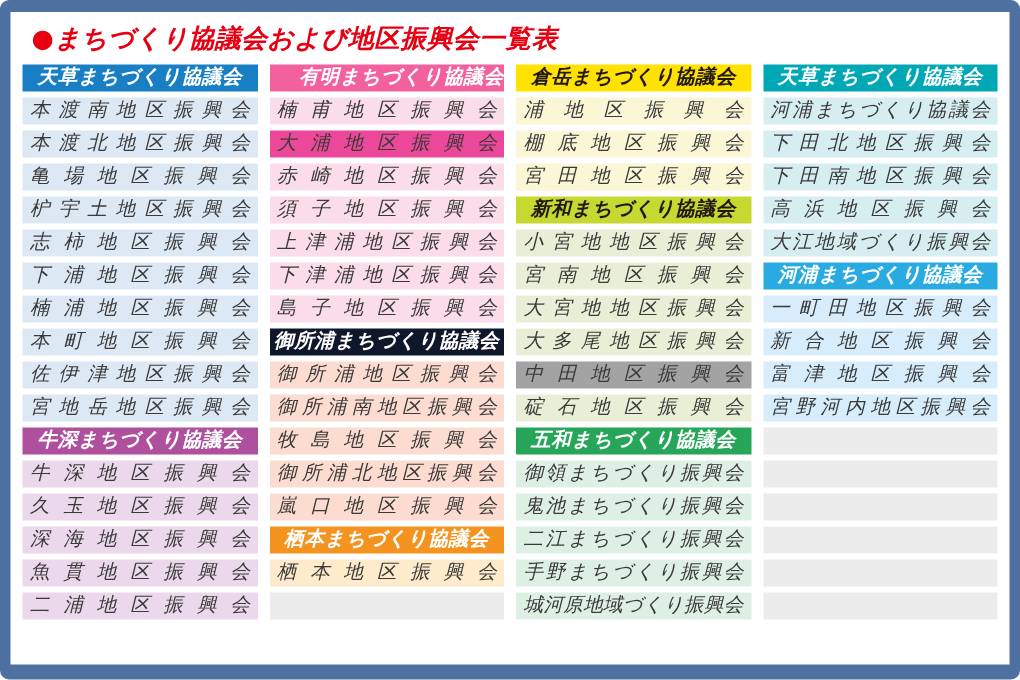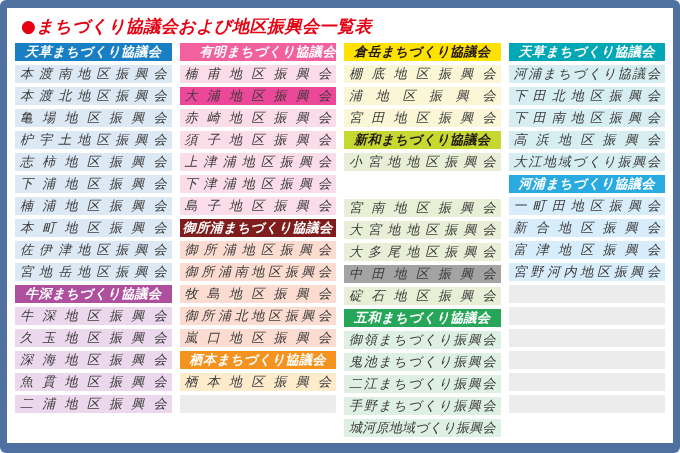--- a/index.html
+++ b/index.html
@@ -59,38 +59,38 @@
         </div>
         <div class="col">
           <div class="cell header" style="background: rgb(242, 96, 158); color: rgb(255, 255, 255); padding-left: 20px;">有明まちづくり協議会</div>
           <div class="cell item" style="background: rgb(251, 220, 233); color: rgb(58, 58, 58);">楠甫地区振興会</div>
           <div class="cell item" style="background: #ec4899; color: rgb(58, 58, 58);">大浦地区振興会</div>
           <div class="cell item" style="background: rgb(251, 220, 233); color: rgb(58, 58, 58);">赤崎地区振興会</div>
           <div class="cell item" style="background: rgb(251, 220, 233); color: rgb(58, 58, 58);">須子地区振興会</div>
           <div class="cell item" style="background: rgb(251, 220, 233); color: rgb(58, 58, 58);">上津浦地区振興会</div>
           <div class="cell item" style="background: rgb(251, 220, 233); color: rgb(58, 58, 58);">下津浦地区振興会</div>
           <div class="cell item" style="background: rgb(251, 220, 233); color: rgb(58, 58, 58);">島子地区振興会</div>
-          <div class="cell header" style="background: #7f1d1d; color: rgb(255, 255, 255);">御所浦まちづくり協議会</div>
+          <div class="cell header" style="background: #0f172a; color: rgb(255, 255, 255);">御所浦まちづくり協議会</div>
           <div class="cell item" style="background: rgb(252, 220, 208); color: rgb(58, 58, 58);">御所浦地区振興会</div>
           <div class="cell item" style="background: rgb(252, 220, 208); color: rgb(58, 58, 58);">御所浦南地区振興会</div>
           <div class="cell item" style="background: rgb(252, 220, 208); color: rgb(58, 58, 58);">牧島地区振興会</div>
           <div class="cell item" style="background: rgb(252, 220, 208); color: rgb(58, 58, 58);">御所浦北地区振興会</div>
           <div class="cell item" style="background: rgb(252, 220, 208); color: rgb(58, 58, 58);">嵐口地区振興会</div>
           <div class="cell header" style="background: rgb(244, 147, 32); color: rgb(255, 255, 255);">栖本まちづくり協議会</div>
           <div class="cell item" style="background: rgb(253, 235, 204); color: rgb(58, 58, 58);">栖本地区振興会</div>
           <div class="cell empty" style="background: rgb(236, 236, 236);"></div>
         </div>
         <div class="col">
           <div class="cell header" style="background: rgb(255, 226, 0); color: rgb(35, 24, 21);">倉岳まちづくり協議会</div>
+          <div class="cell item" style="background: rgb(250, 246, 214); color: rgb(58, 58, 58);">浦地区振興会</div>
           <div class="cell item" style="background: rgb(250, 246, 214); color: rgb(58, 58, 58);">棚底地区振興会</div>
-          <div class="cell item" style="background: rgb(250, 246, 214); color: rgb(58, 58, 58);">浦地区振興会</div>
           <div class="cell item" style="background: rgb(250, 246, 214); color: rgb(58, 58, 58);">宮田地区振興会</div>
           <div class="cell header" style="background: rgb(197, 217, 49); color: rgb(35, 24, 21);">新和まちづくり協議会</div>
           <div class="cell item" style="background: rgb(233, 239, 214); color: rgb(58, 58, 58);">小宮地地区振興会</div>
-          <div class="cell item" style="background: rgb(233, 239, 214); color: rgb(58, 58, 58); margin-top: 24px;">宮南地区振興会</div>
+          <div class="cell item" style="background: rgb(233, 239, 214); color: rgb(58, 58, 58);">宮南地区振興会</div>
           <div class="cell item" style="background: rgb(233, 239, 214); color: rgb(58, 58, 58);">大宮地地区振興会</div>
           <div class="cell item" style="background: rgb(233, 239, 214); color: rgb(58, 58, 58);">大多尾地区振興会</div>
           <div class="cell item" style="background: #a3a3a3; color: rgb(58, 58, 58);">中田地区振興会</div>
           <div class="cell item" style="background: rgb(233, 239, 214); color: rgb(58, 58, 58);">碇石地区振興会</div>
           <div class="cell header" style="background: rgb(39, 166, 90); color: rgb(255, 255, 255);">五和まちづくり協議会</div>
           <div class="cell item" style="background: rgb(222, 240, 227); color: rgb(58, 58, 58);">御領まちづくり振興会</div>
           <div class="cell item" style="background: rgb(222, 240, 227); color: rgb(58, 58, 58);">鬼池まちづくり振興会</div>
           <div class="cell item" style="background: rgb(222, 240, 227); color: rgb(58, 58, 58);">二江まちづくり振興会</div>
           <div class="cell item" style="background: rgb(222, 240, 227); color: rgb(58, 58, 58);">手野まちづくり振興会</div>
           <div class="cell item" style="background: rgb(222, 240, 227); color: rgb(58, 58, 58);">城河原地域づくり振興会</div>

